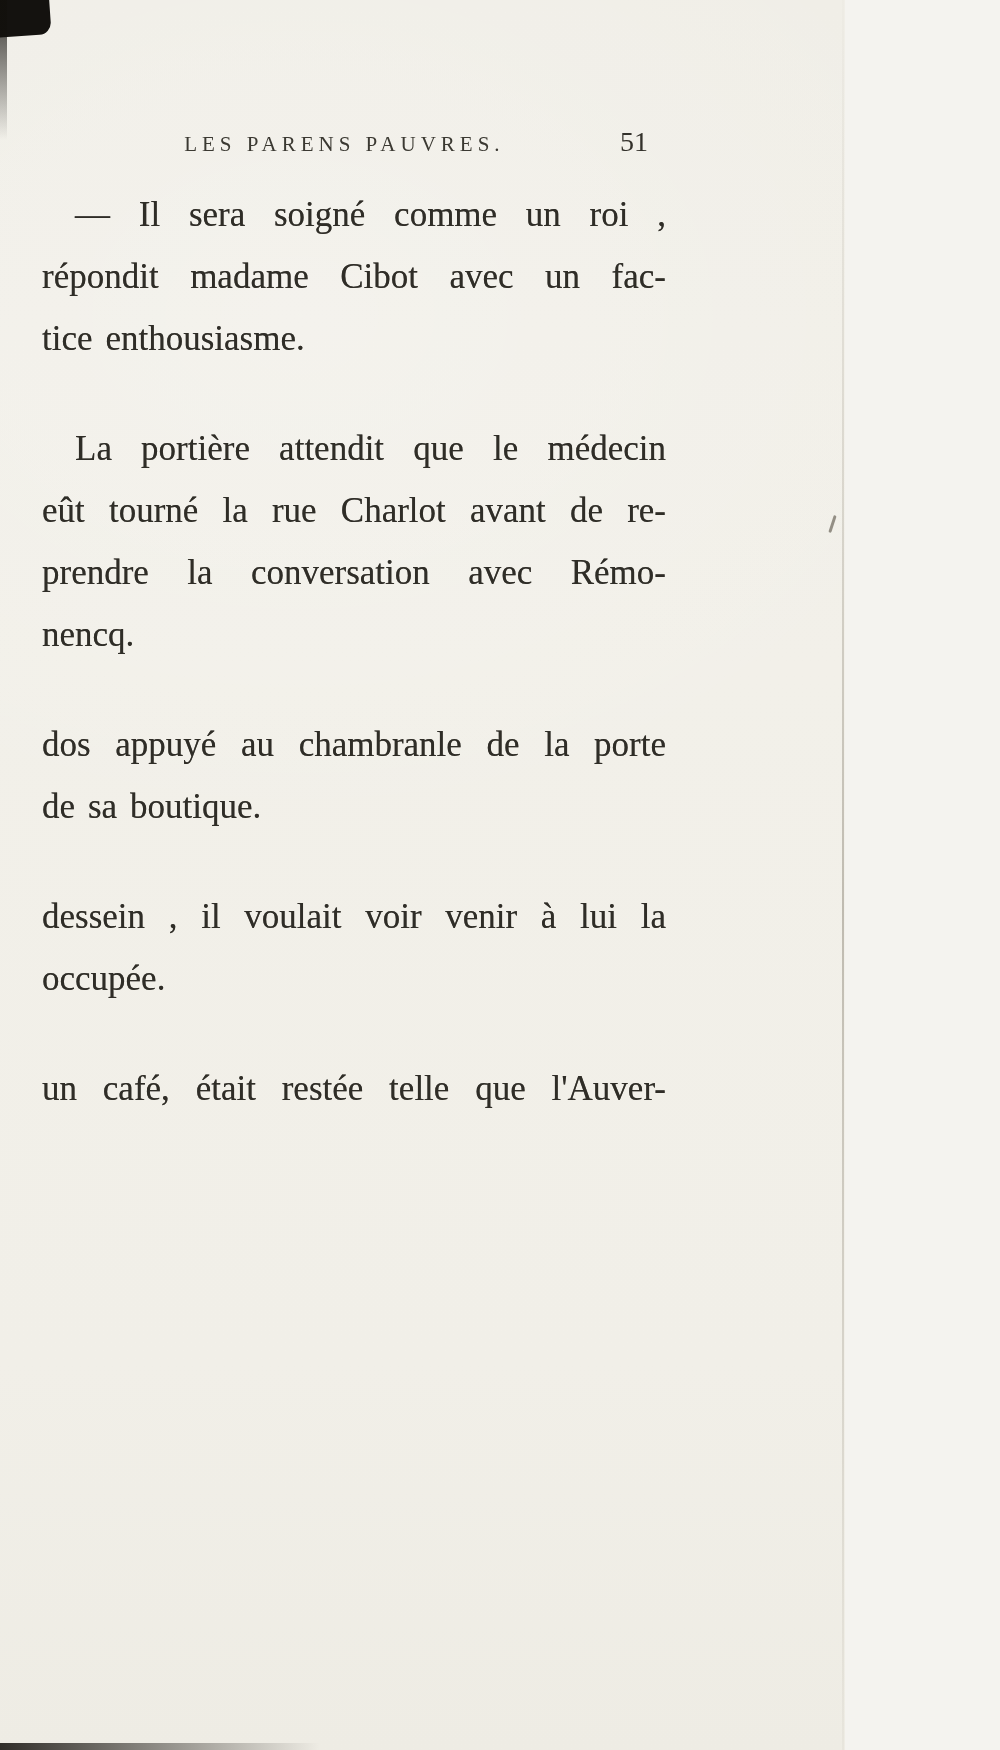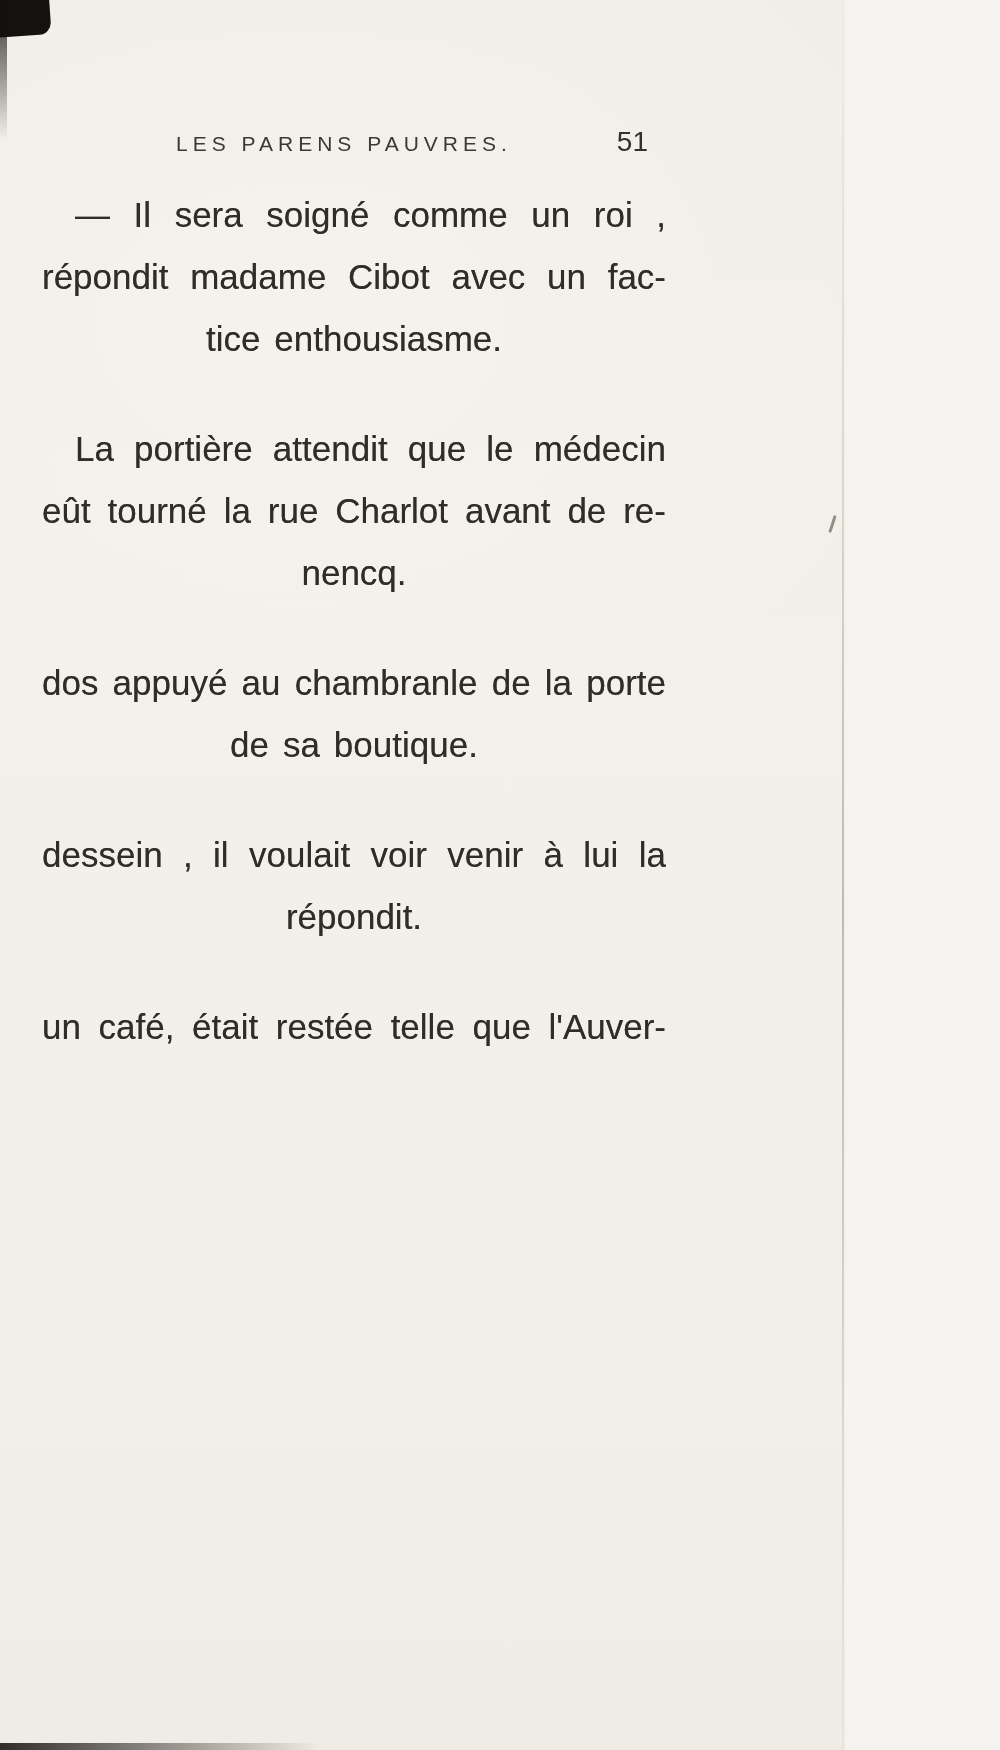--- a/index.html
+++ b/index.html
@@ -8,21 +8,21 @@
     background: #888;
   }
   .page {
     position: relative;
     width: 1000px;
     height: 1750px;
     overflow: hidden;
     background:
       radial-gradient(1200px 900px at 30% 18%, rgba(255,255,255,0.22), rgba(0,0,0,0) 60%),
       linear-gradient(180deg, #f0eee7 0%, #f2f0e9 38%, #f1efe8 78%, #eeece4 100%);
-    font-family: Liberation Sans, sans-serif;
+    font-family: Liberation Serif, serif;
     color: #2f2d27;
   }
 
   
   .corner-tl {
     position: absolute;
     top: -10px; left: -8px;
     width: 58px; height: 46px;
     background: #14120f;
     transform: rotate(-4deg);
@@ -94,21 +94,21 @@
     font-size: 28px;
     color: #33312b;
   }
   .paragraph {
     margin: 0 0 48px 0;
   }
   .line {
     font-size: 35px;
     line-height: 62px;
     word-spacing: 0.12em;
-    text-align: center;
+    text-align: left;
     text-shadow: 0 0 0.6px rgba(47,45,39,0.65);
     white-space: normal;
   }
   .line.j {
     text-align: justify;
     text-align-last: justify;
   }
   .line.first {
     text-indent: 33px;
   }
@@ -132,29 +132,30 @@
     </div>
     <div id="paragraphs">
         <div class="paragraph">
           <div class="line j first">— Il sera soigné comme un roi ,</div>
           <div class="line j">répondit madame Cibot avec un fac-</div>
           <div class="line">tice enthousiasme.</div>
         </div>
         <div class="paragraph">
           <div class="line j first">La portière attendit que le médecin</div>
           <div class="line j">eût tourné la rue Charlot avant de re-</div>
+          <div class="line j">prendre la conversation avec Rémo-</div>
           <div class="line">nencq.</div>
         </div>
         <div class="paragraph">
           <div class="line j">dos appuyé au chambranle de la porte</div>
           <div class="line">de sa boutique.</div>
         </div>
         <div class="paragraph">
           <div class="line j">dessein , il voulait voir venir à lui la</div>
-          <div class="line">répondit.</div>
+          <div class="line">occupée.</div>
         </div>
         <div class="paragraph">
           <div class="line j">un café, était restée telle que l'Auver-</div>
         </div>
       </div>
   </div>
 
 </div>
 
 </body></html>

